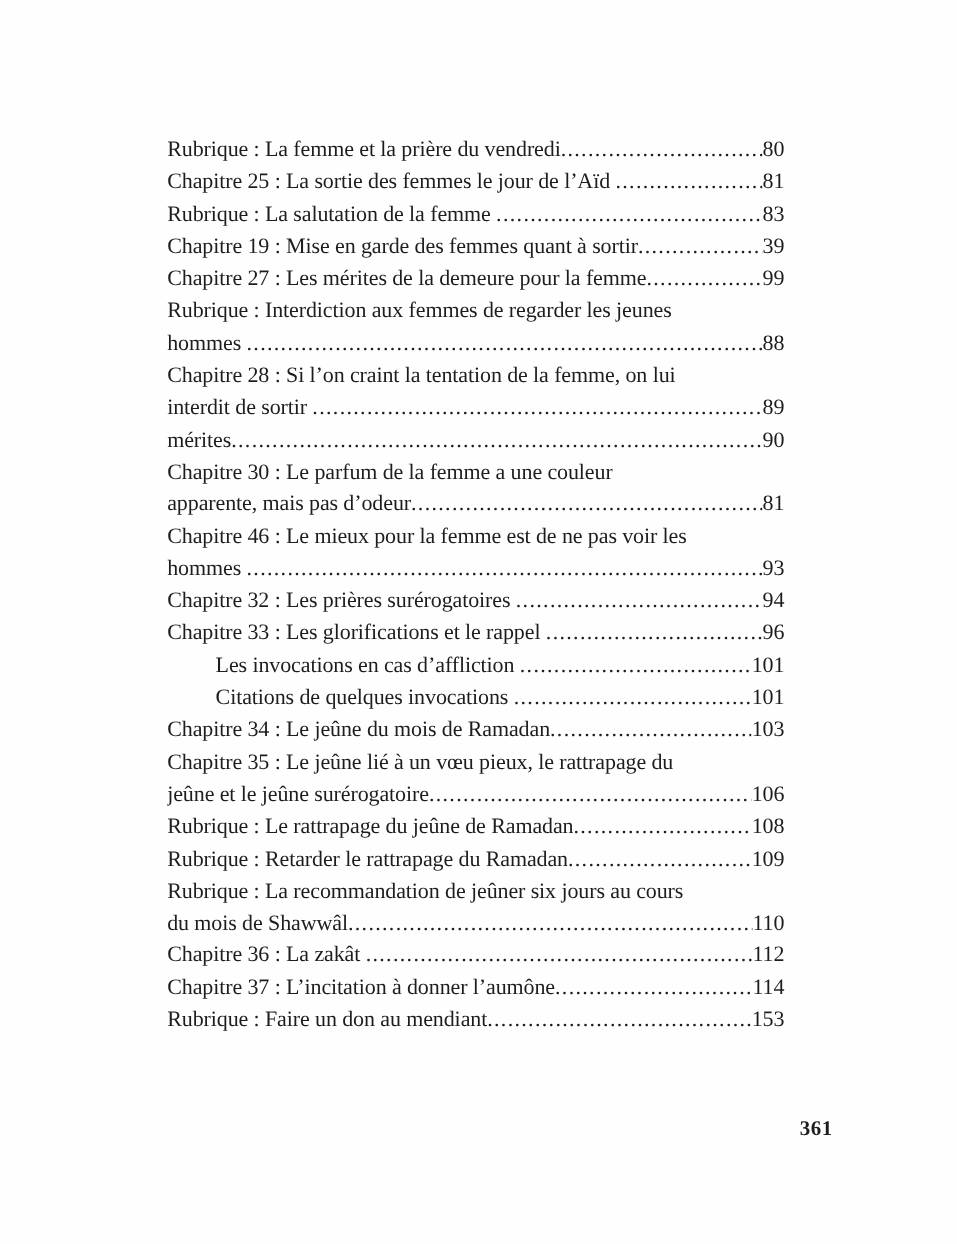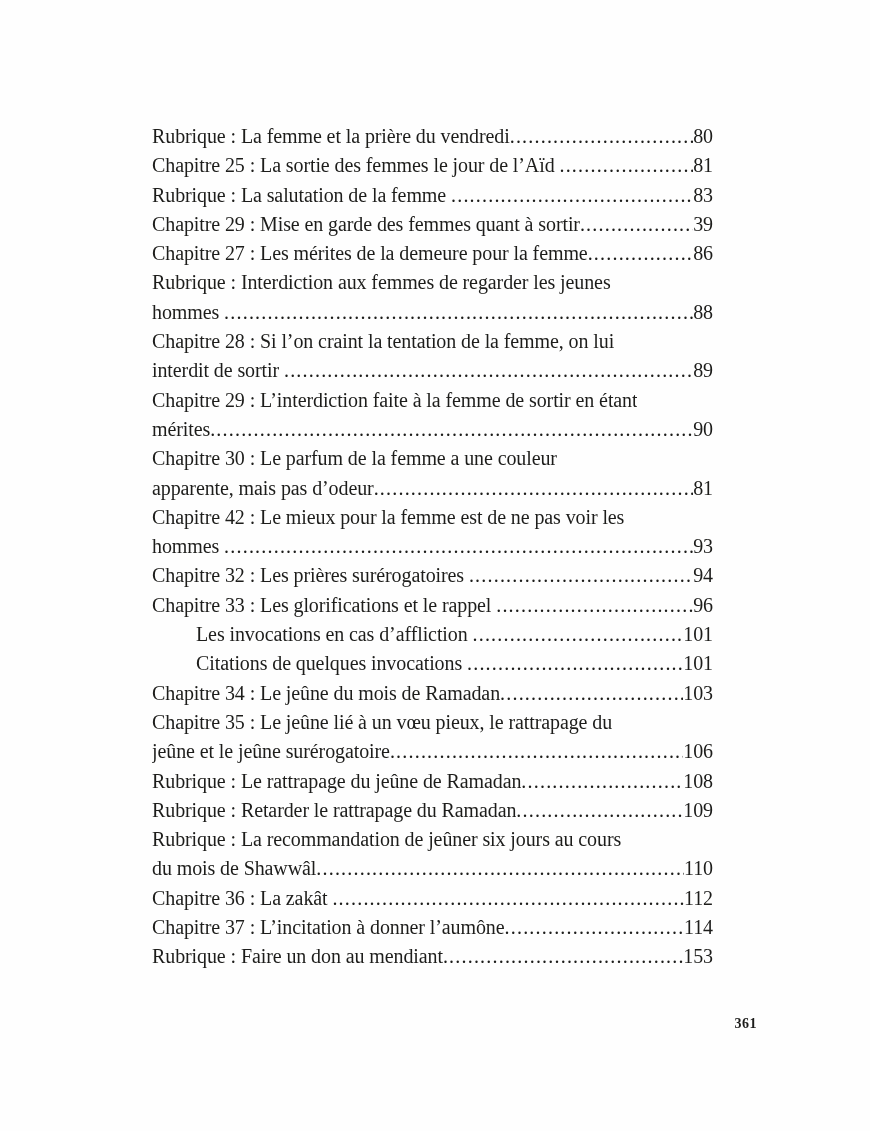--- a/index.html
+++ b/index.html
@@ -49,21 +49,21 @@
     white-space: pre;
     text-align: right;
   }
   .row.indent {
     padding-left: 44px;
   }
   .folio {
     position: absolute;
     right: 113px;
     top: 1016px;
-    font-size: 14px;
+    font-size: 19px;
     font-weight: bold;
     letter-spacing: 0.5px;
   }
 </style>
 </head>
 <body>
 
 <div class="page">
   <div class="toc">
 
@@ -79,29 +79,29 @@
       <span class="pg">81</span>
     </div>
 
     <div class="row">
       <span class="t">Rubrique : La salutation de la femme </span>
       <span class="dots">........................................................................................................................................................................</span>
       <span class="pg">83</span>
     </div>
 
     <div class="row">
-      <span class="t">Chapitre 29 : Mise en garde des femmes quant à sortir</span>
+      <span class="t">Chapitre 19 : Mise en garde des femmes quant à sortir</span>
       <span class="dots">........................................................................................................................................................................</span>
       <span class="pg">39</span>
     </div>
 
     <div class="row">
       <span class="t">Chapitre 27 : Les mérites de la demeure pour la femme</span>
       <span class="dots">........................................................................................................................................................................</span>
-      <span class="pg">86</span>
+      <span class="pg">99</span>
     </div>
 
     <div class="row">
       <span class="t">Rubrique : Interdiction aux femmes de regarder les jeunes</span>
     </div>
     <div class="row">
       <span class="t">hommes </span>
       <span class="dots">........................................................................................................................................................................</span>
       <span class="pg">88</span>
     </div>
@@ -109,39 +109,36 @@
     <div class="row">
       <span class="t">Chapitre 28 : Si l’on craint la tentation de la femme, on lui</span>
     </div>
     <div class="row">
       <span class="t">interdit de sortir </span>
       <span class="dots">........................................................................................................................................................................</span>
       <span class="pg">89</span>
     </div>
 
     <div class="row">
-      <span class="t">Chapitre 29 : L’interdiction faite à la femme de sortir en étant</span>
-    </div>
-    <div class="row">
       <span class="t">mérites</span>
       <span class="dots">........................................................................................................................................................................</span>
       <span class="pg">90</span>
     </div>
 
     <div class="row">
       <span class="t">Chapitre 30 : Le parfum de la femme a une couleur</span>
     </div>
     <div class="row">
       <span class="t">apparente, mais pas d’odeur</span>
       <span class="dots">........................................................................................................................................................................</span>
       <span class="pg">81</span>
     </div>
 
     <div class="row">
-      <span class="t">Chapitre 42 : Le mieux pour la femme est de ne pas voir les</span>
+      <span class="t">Chapitre 46 : Le mieux pour la femme est de ne pas voir les</span>
     </div>
     <div class="row">
       <span class="t">hommes </span>
       <span class="dots">........................................................................................................................................................................</span>
       <span class="pg">93</span>
     </div>
 
     <div class="row">
       <span class="t">Chapitre 32 : Les prières surérogatoires </span>
       <span class="dots">........................................................................................................................................................................</span>

